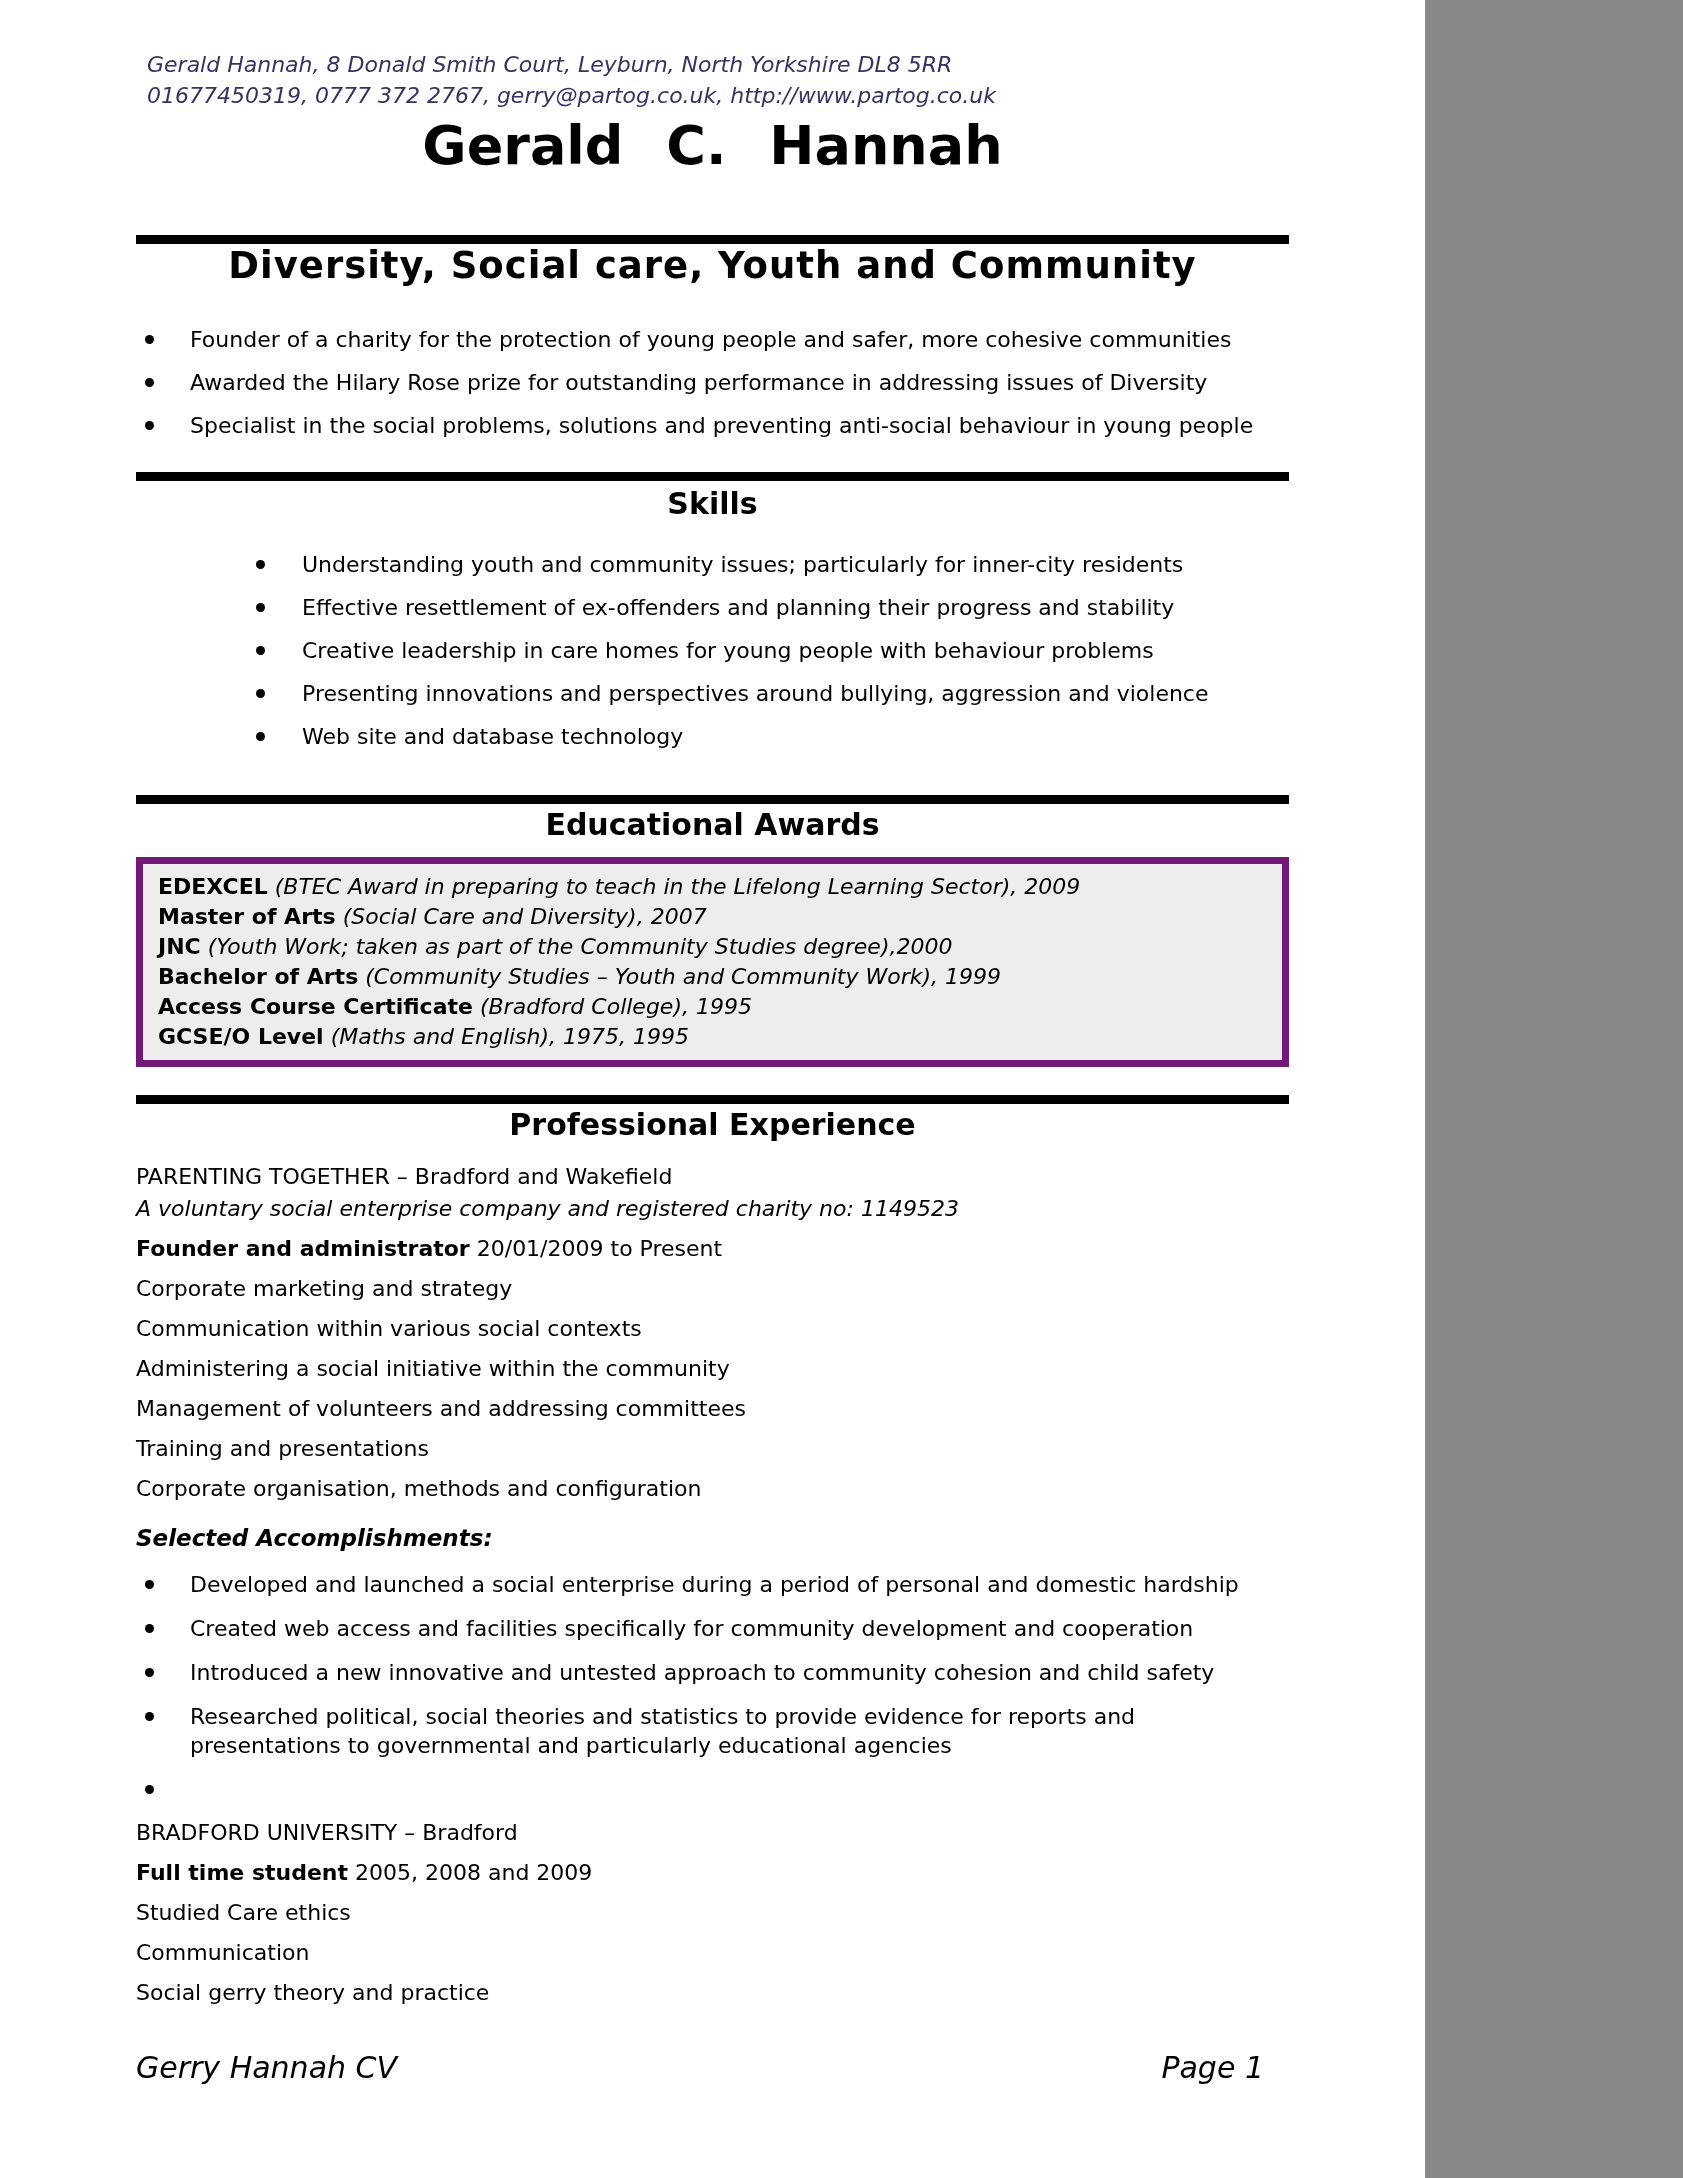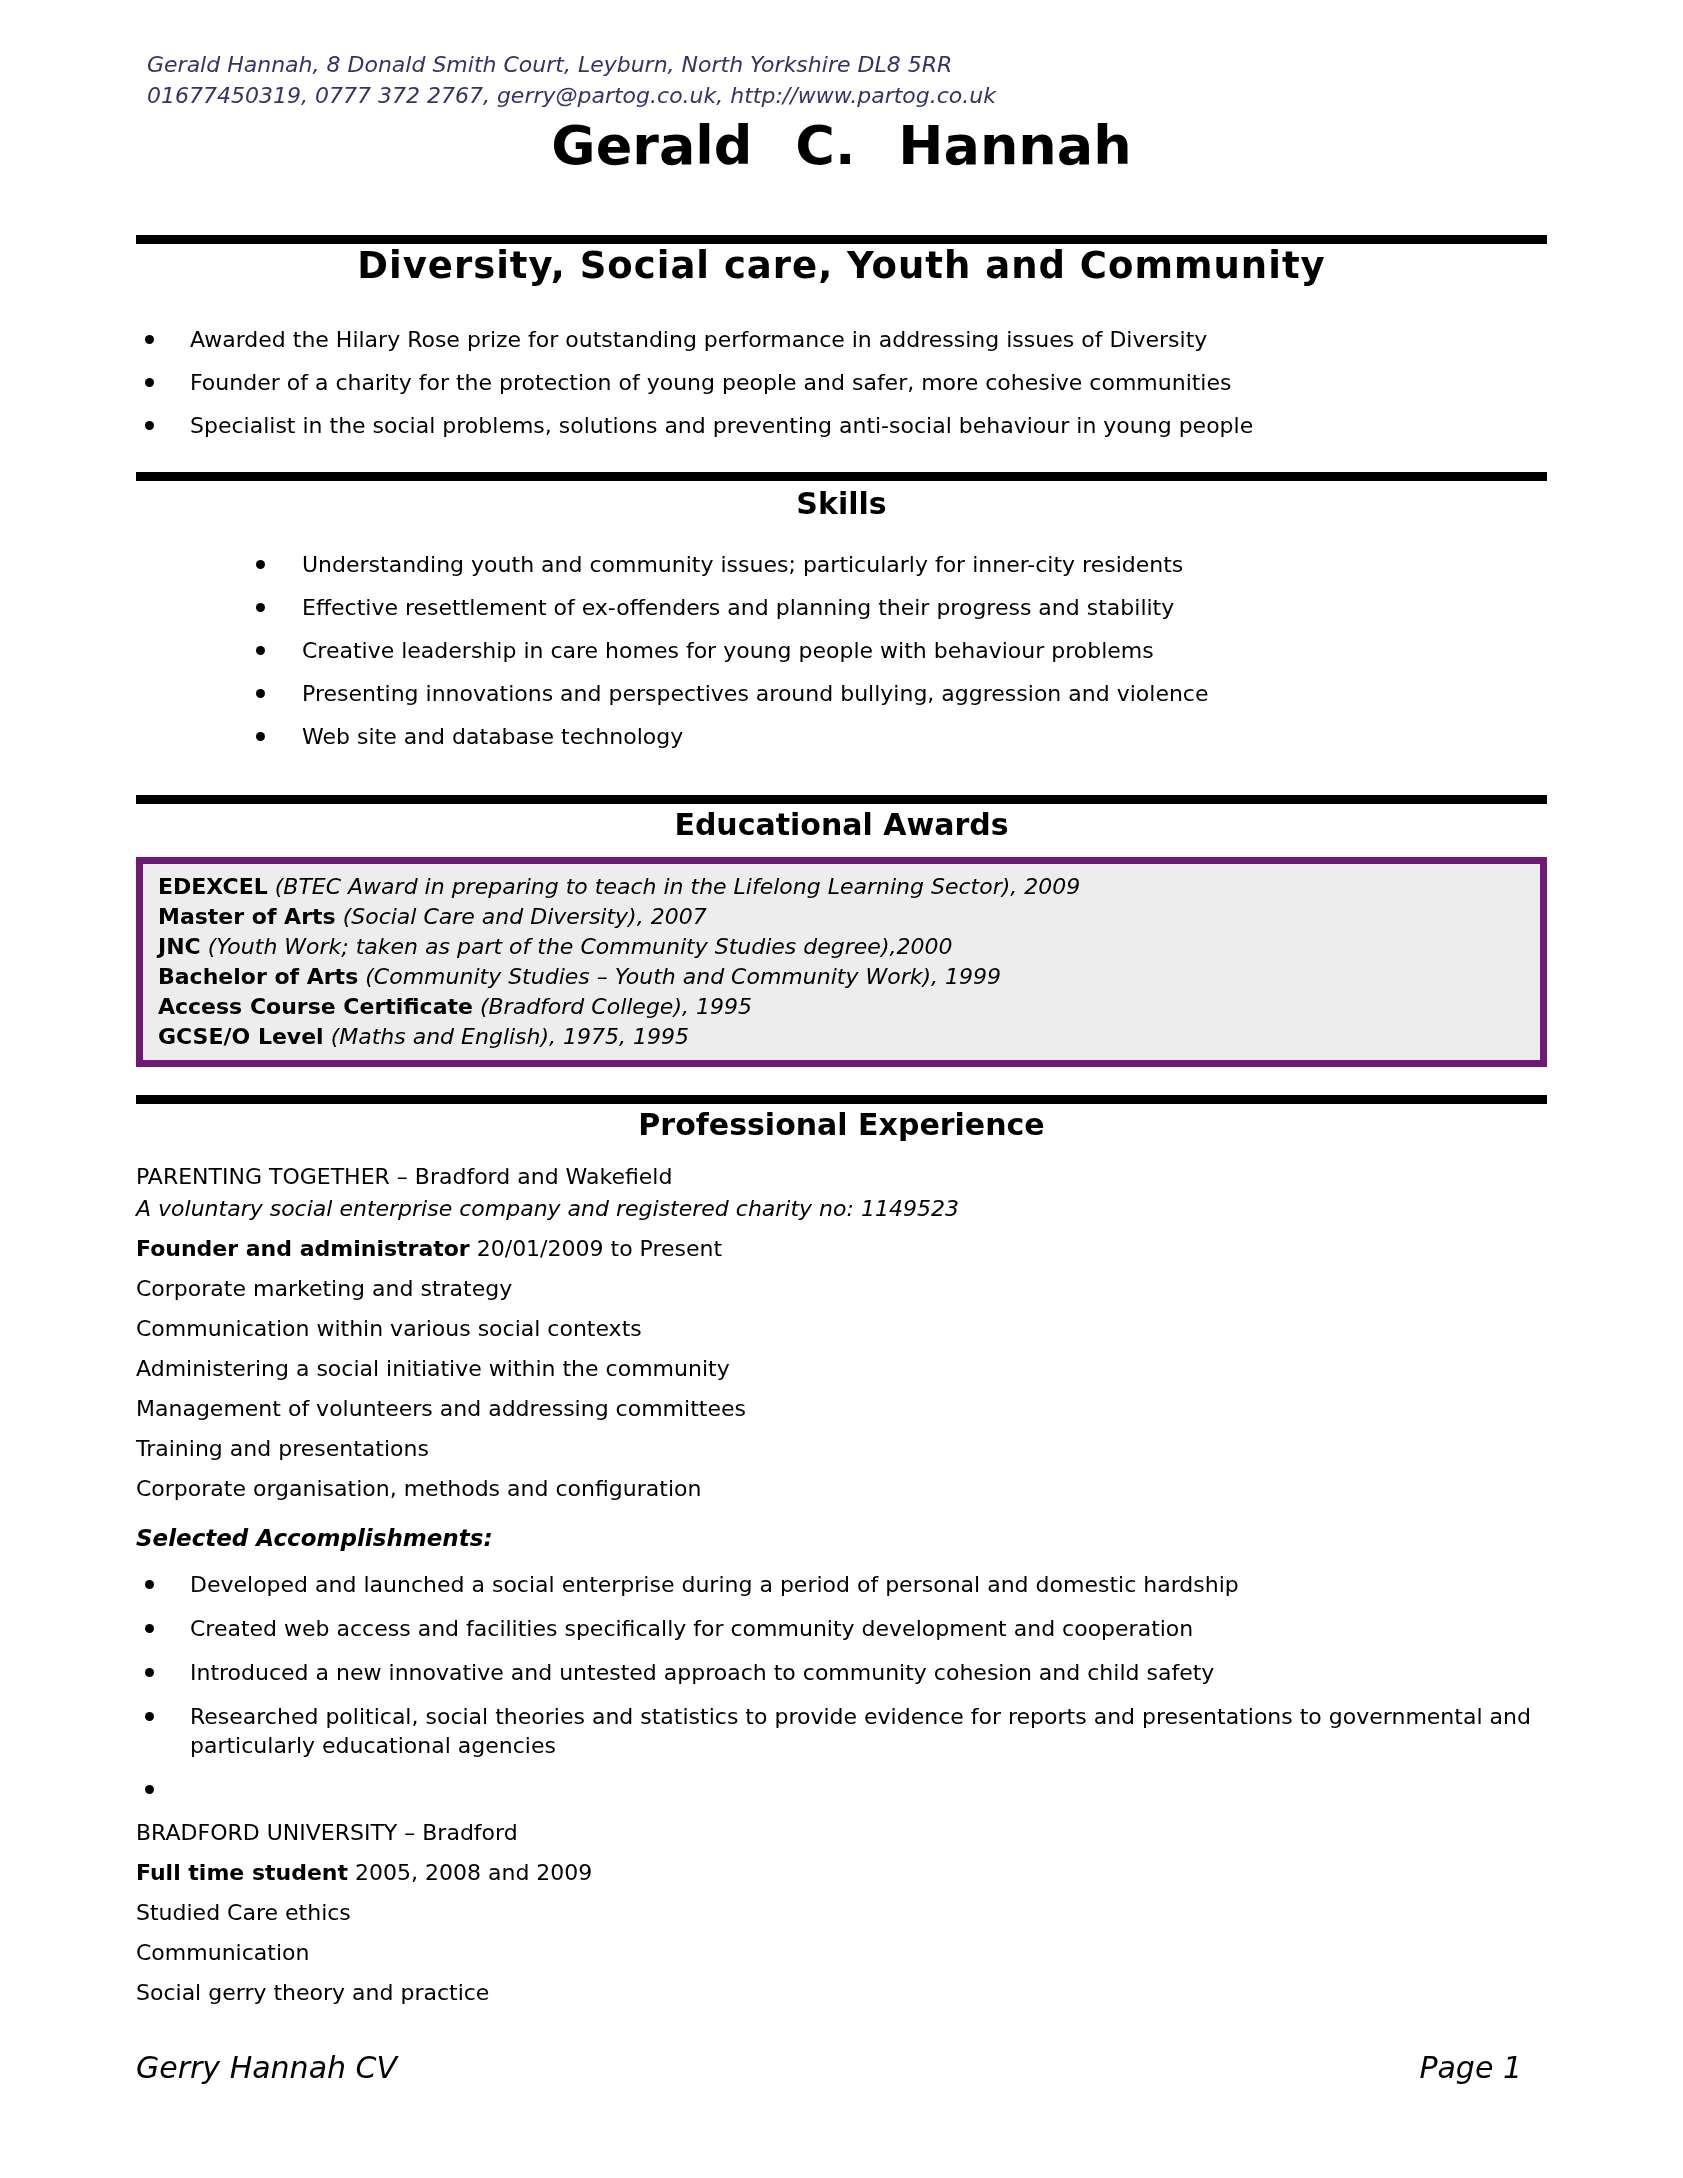--- a/index.html
+++ b/index.html
@@ -1,18 +1,18 @@
 <!DOCTYPE html>
 <html><head>
 <meta charset="utf-8">
 <style>
   html,body{margin:0;padding:0;background:#888;}
   .page{
     position:relative;
-    width:1683px;height:2178px;
+    width:1425px;height:2178px;
     background:#ffffff;
     font-family:"DejaVu Sans","Liberation Sans",sans-serif;
     color:#000;
     overflow:hidden;
   }
   .content{position:absolute;left:136px;right:136px;top:0;}
 
   
   .contact{color:#333366;font-style:italic;font-size:22px;line-height:27px;padding-left:11px;}
   .contact-1{margin-top:51px;}
@@ -85,22 +85,22 @@
   <div class="content">
 
     <div class="contact contact-1">Gerald Hannah, 8 Donald Smith Court, Leyburn, North Yorkshire DL8 5RR</div>
     <div class="contact contact-2">01677450319, 0777 372 2767, gerry@partog.co.uk, http://www.partog.co.uk</div>
 
     <h1 class="cv-name">Gerald C. Hannah</h1>
 
     <div class="bar bar-1"></div>
     <h2 class="profile-heading">Diversity, Social care, Youth and Community</h2>
     <ul class="profile-list">
+      <li>Founder of a charity for the protection of young people and safer, more cohesive communities</li>
       <li>Awarded the Hilary Rose prize for outstanding performance in addressing issues of Diversity</li>
-      <li>Founder of a charity for the protection of young people and safer, more cohesive communities</li>
       <li>Specialist in the social problems, solutions and preventing anti-social behaviour in young people</li>
     </ul>
 
     <div class="bar bar-2"></div>
     <h2 class="skills-heading">Skills</h2>
     <ul class="skills-list">
       <li>Understanding youth and community issues; particularly for inner-city residents</li>
       <li>Effective resettlement of ex-offenders and planning their progress and stability</li>
       <li>Creative leadership in care homes for young people with behaviour  problems</li>
       <li>Presenting innovations and perspectives around bullying, aggression and violence</li>

